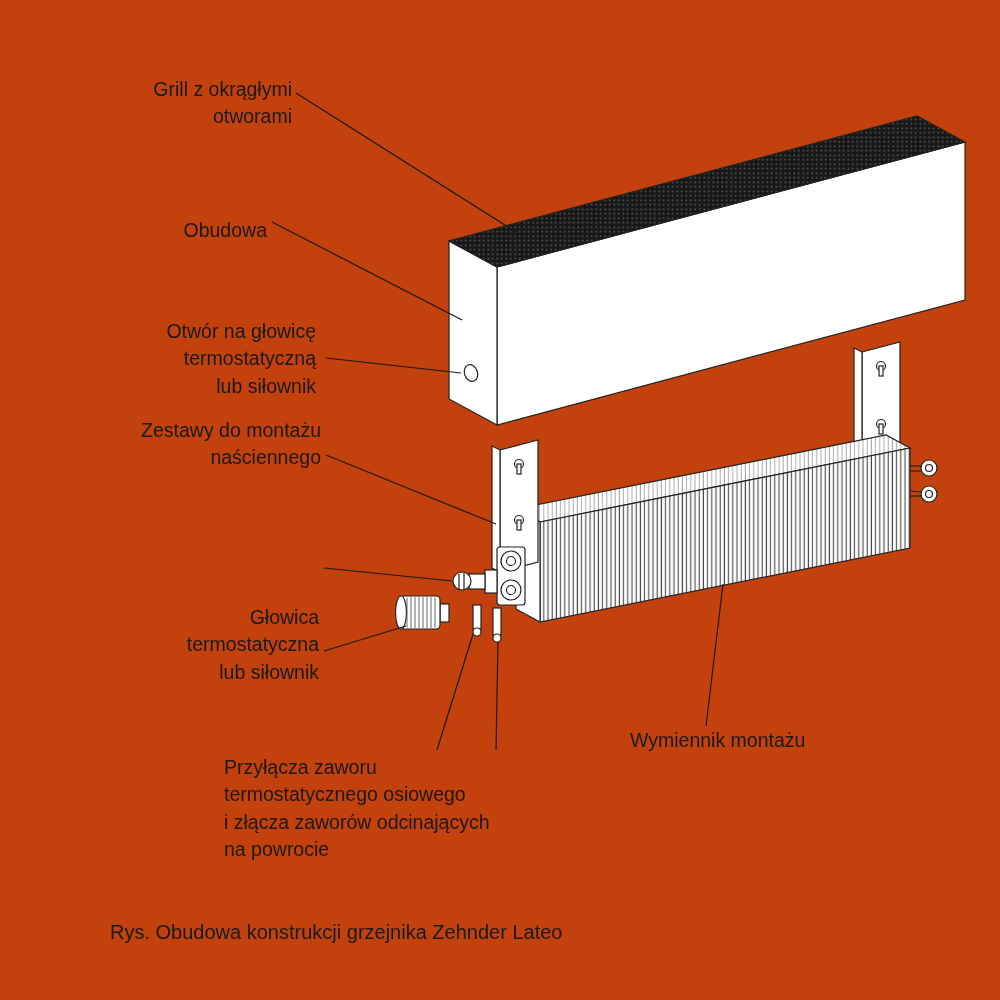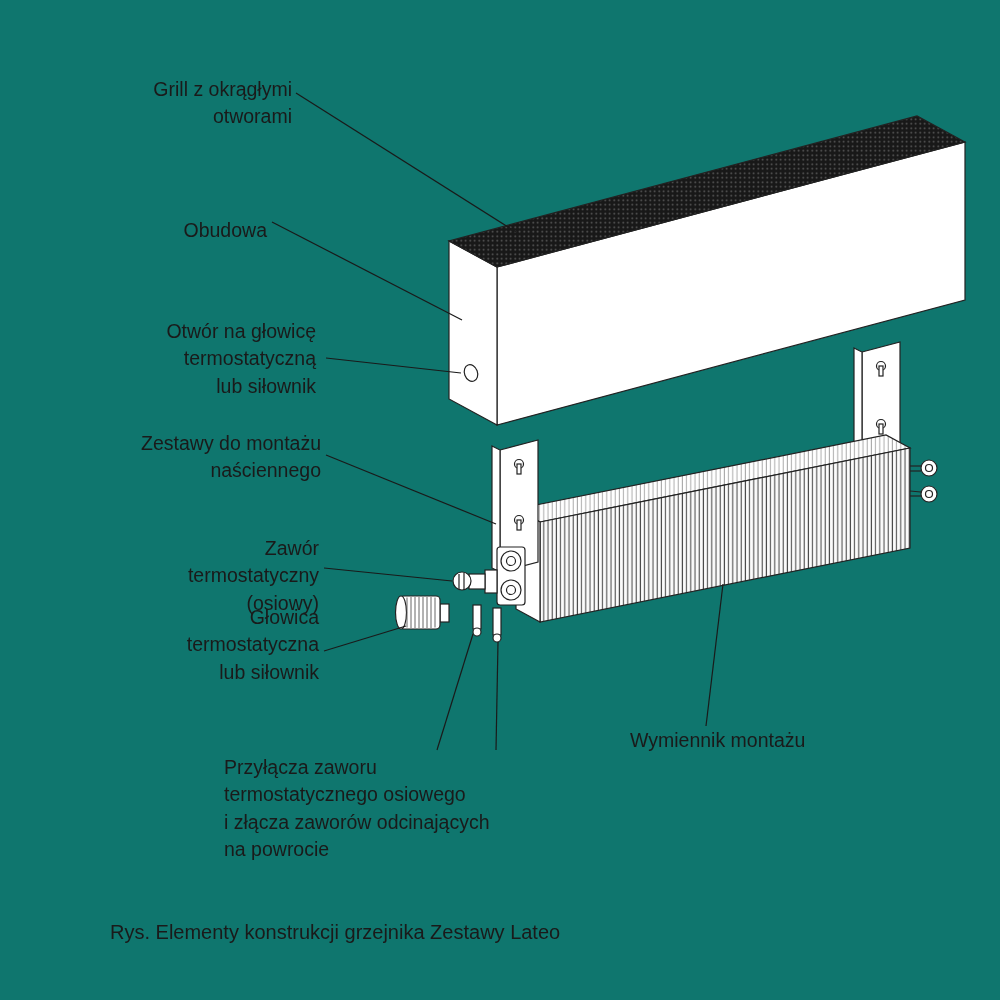--- a/index.html
+++ b/index.html
@@ -1,18 +1,18 @@
 <!DOCTYPE html>
 <html><head>
 <meta charset="utf-8">
 <style>
   * { margin:0; padding:0; box-sizing:border-box; }
   html, body { width:1000px; height:1000px; background:#ffffff; }
   body { font-family:"Liberation Sans", sans-serif; color:#1a1a1a; }
-  .figure { position:relative; width:1000px; height:1000px; overflow:hidden; background:#0f766e; }
+  .figure { position:relative; width:1000px; height:1000px; overflow:hidden; background:#c2410c; }
   .fig-svg { position:absolute; left:0; top:0; }
   .label {
     position:absolute;
     font-size:19.5px;
     line-height:1.4;
     white-space:pre-line;
     color:#1a1a1a;
   }
   .label.r { text-align:right; }
   .caption {
@@ -133,33 +133,30 @@
 
   <div class="label r" style="top:76px; left:60px; width:232px;">Grill z okrągłymi
 otworami</div>
 
   <div class="label r" style="top:217px; left:60px; width:207px;">Obudowa</div>
 
   <div class="label r" style="top:318px; left:75px; width:241px;">Otwór na głowicę
 termostatyczną
 lub siłownik</div>
 
-  <div class="label r" style="top:430px; left:80px; width:241px;">Zestawy do montażu
+  <div class="label r" style="top:417px; left:80px; width:241px;">Zestawy do montażu
 naściennego</div>
 
-  <div class="label r" style="top:535px; left:80px; width:239px;">Zawór
-termostatyczny
-(osiowy)</div>
 
   <div class="label r" style="top:604px; left:80px; width:239px;">Głowica
 termostatyczna
 lub siłownik</div>
 
   <div class="label" style="top:754px; left:215px; width:380px; text-align:left;margin-left:9px;">Przyłącza zaworu
 termostatycznego osiowego
 i złącza zaworów odcinających
 na powrocie</div>
 
   <div class="label" style="top:727px; left:630px; width:280px; text-align:left;">Wymiennik montażu</div>
 
-  <div class="caption" style="top:921px; left:110px;">Rys. Elementy konstrukcji grzejnika Zestawy Lateo</div>
+  <div class="caption" style="top:921px; left:110px;">Rys. Obudowa konstrukcji grzejnika Zehnder Lateo</div>
 
 </div>
 
 </body></html>

